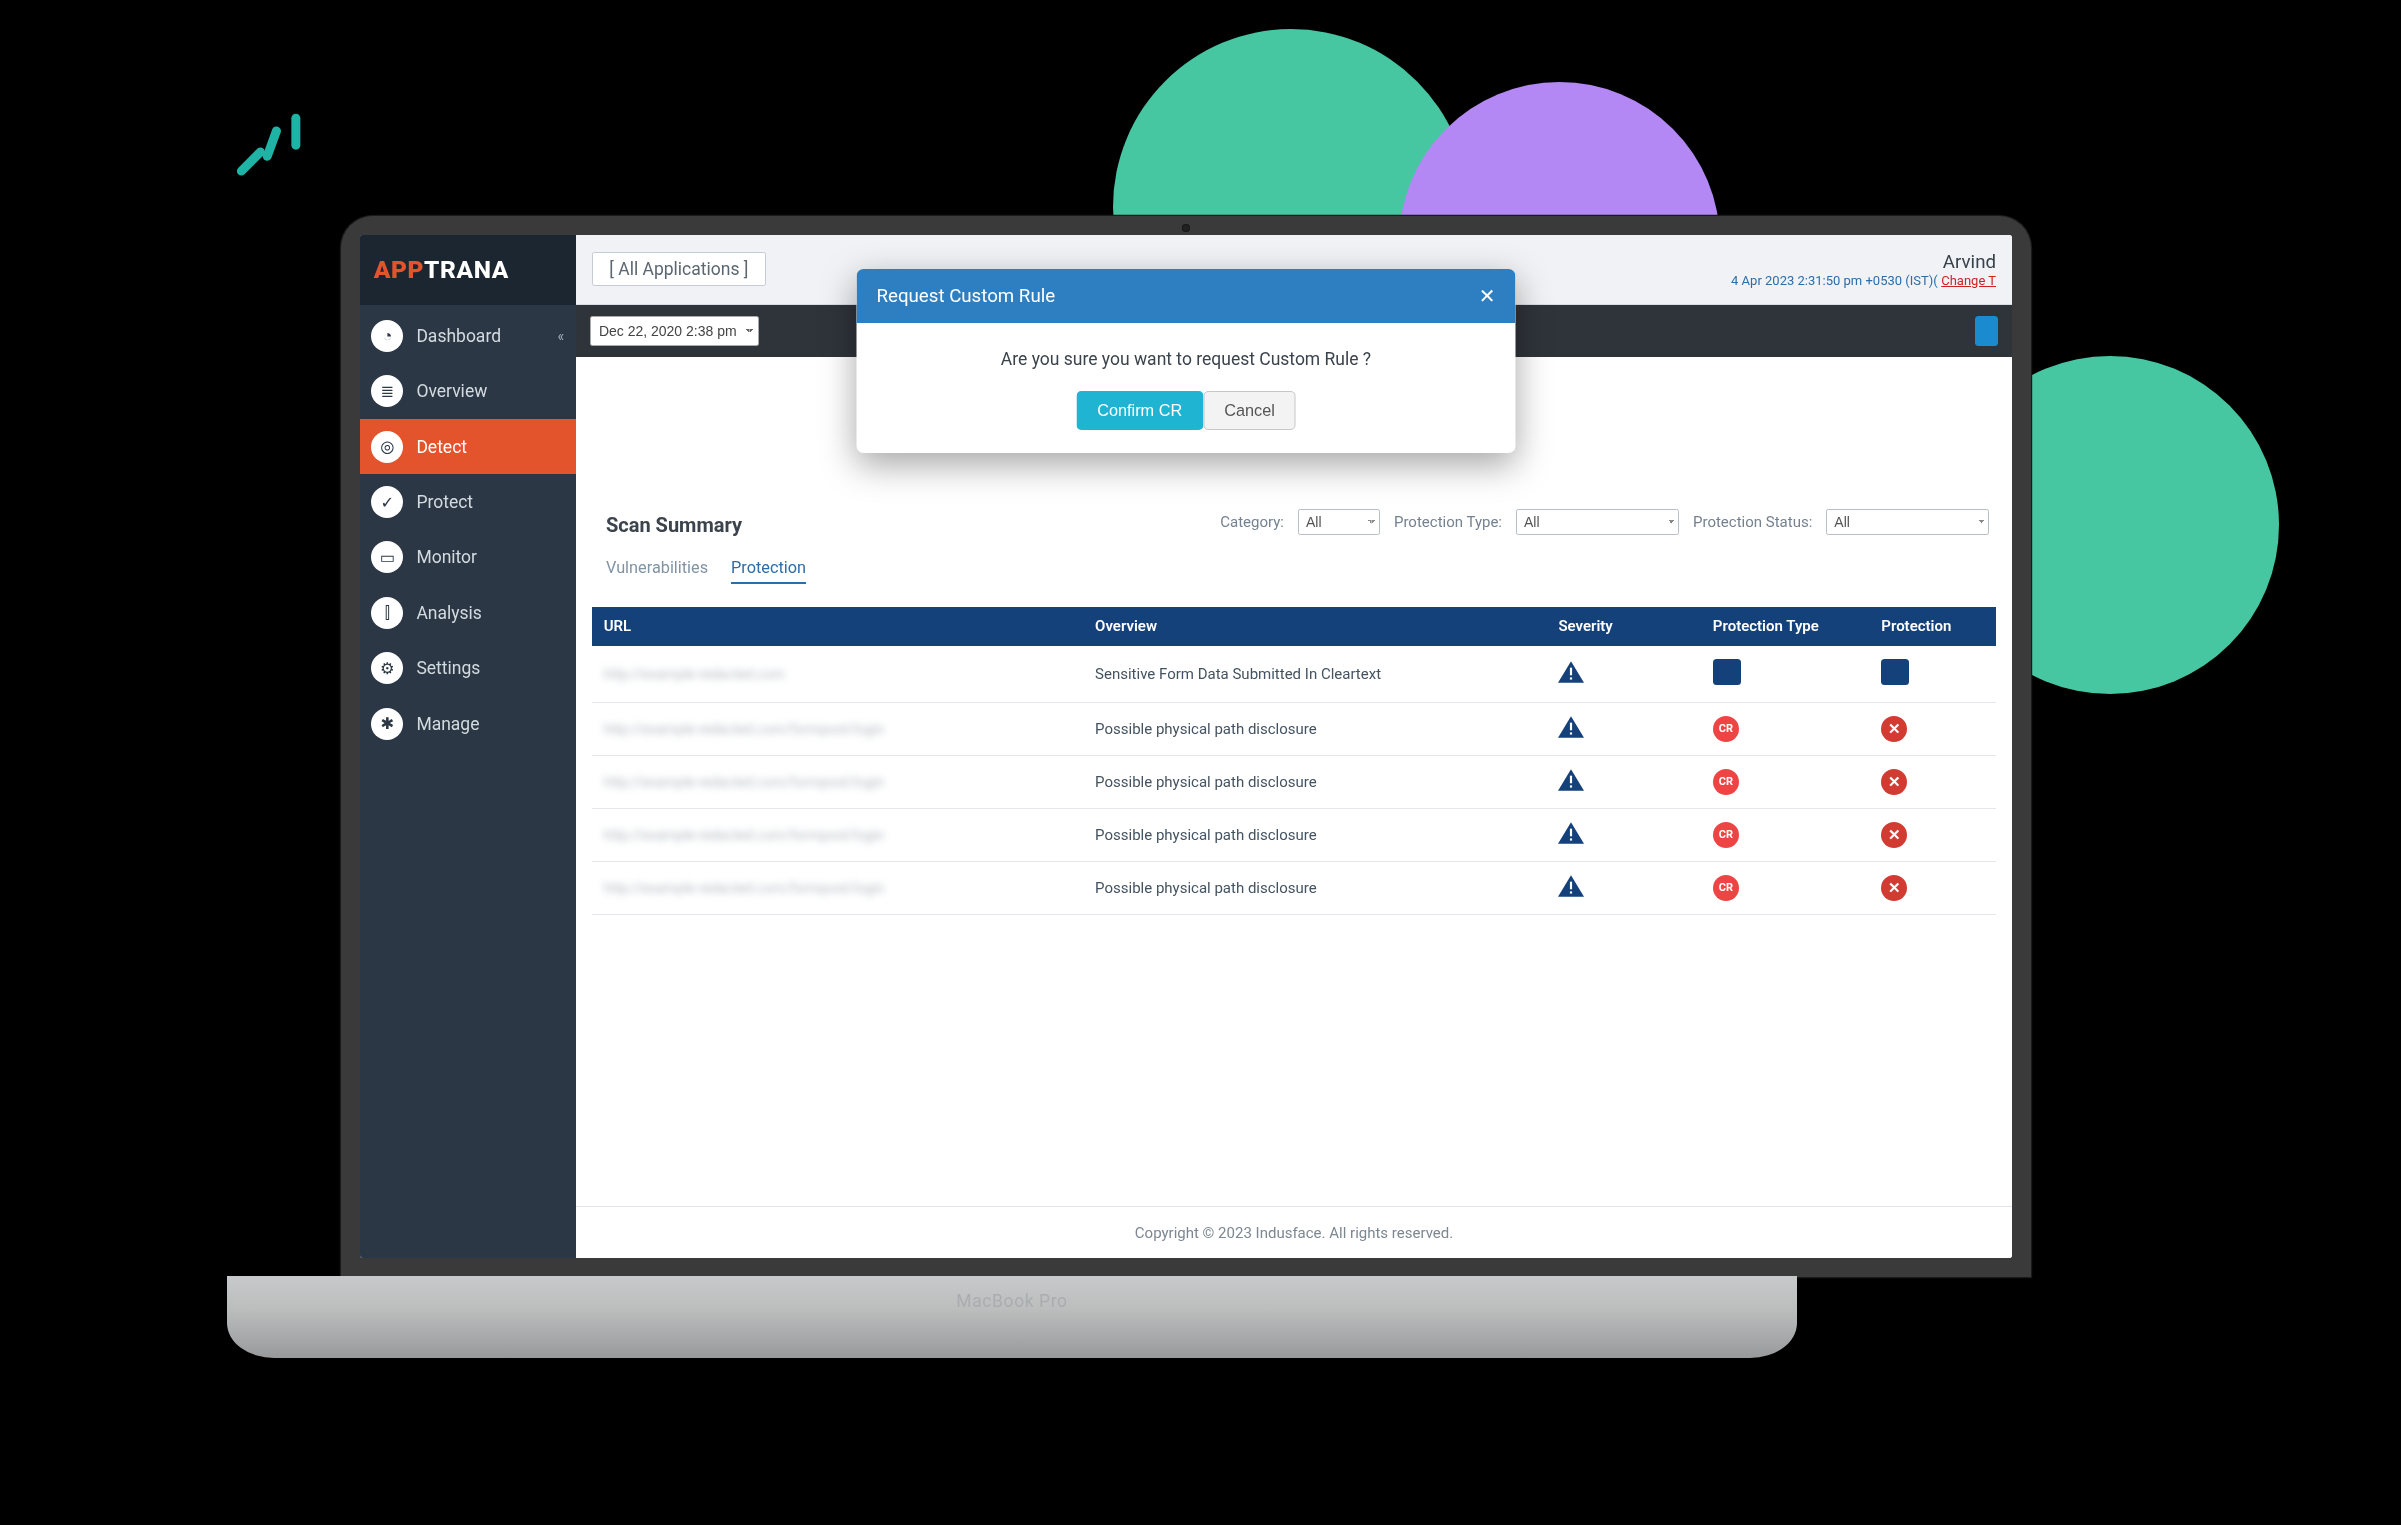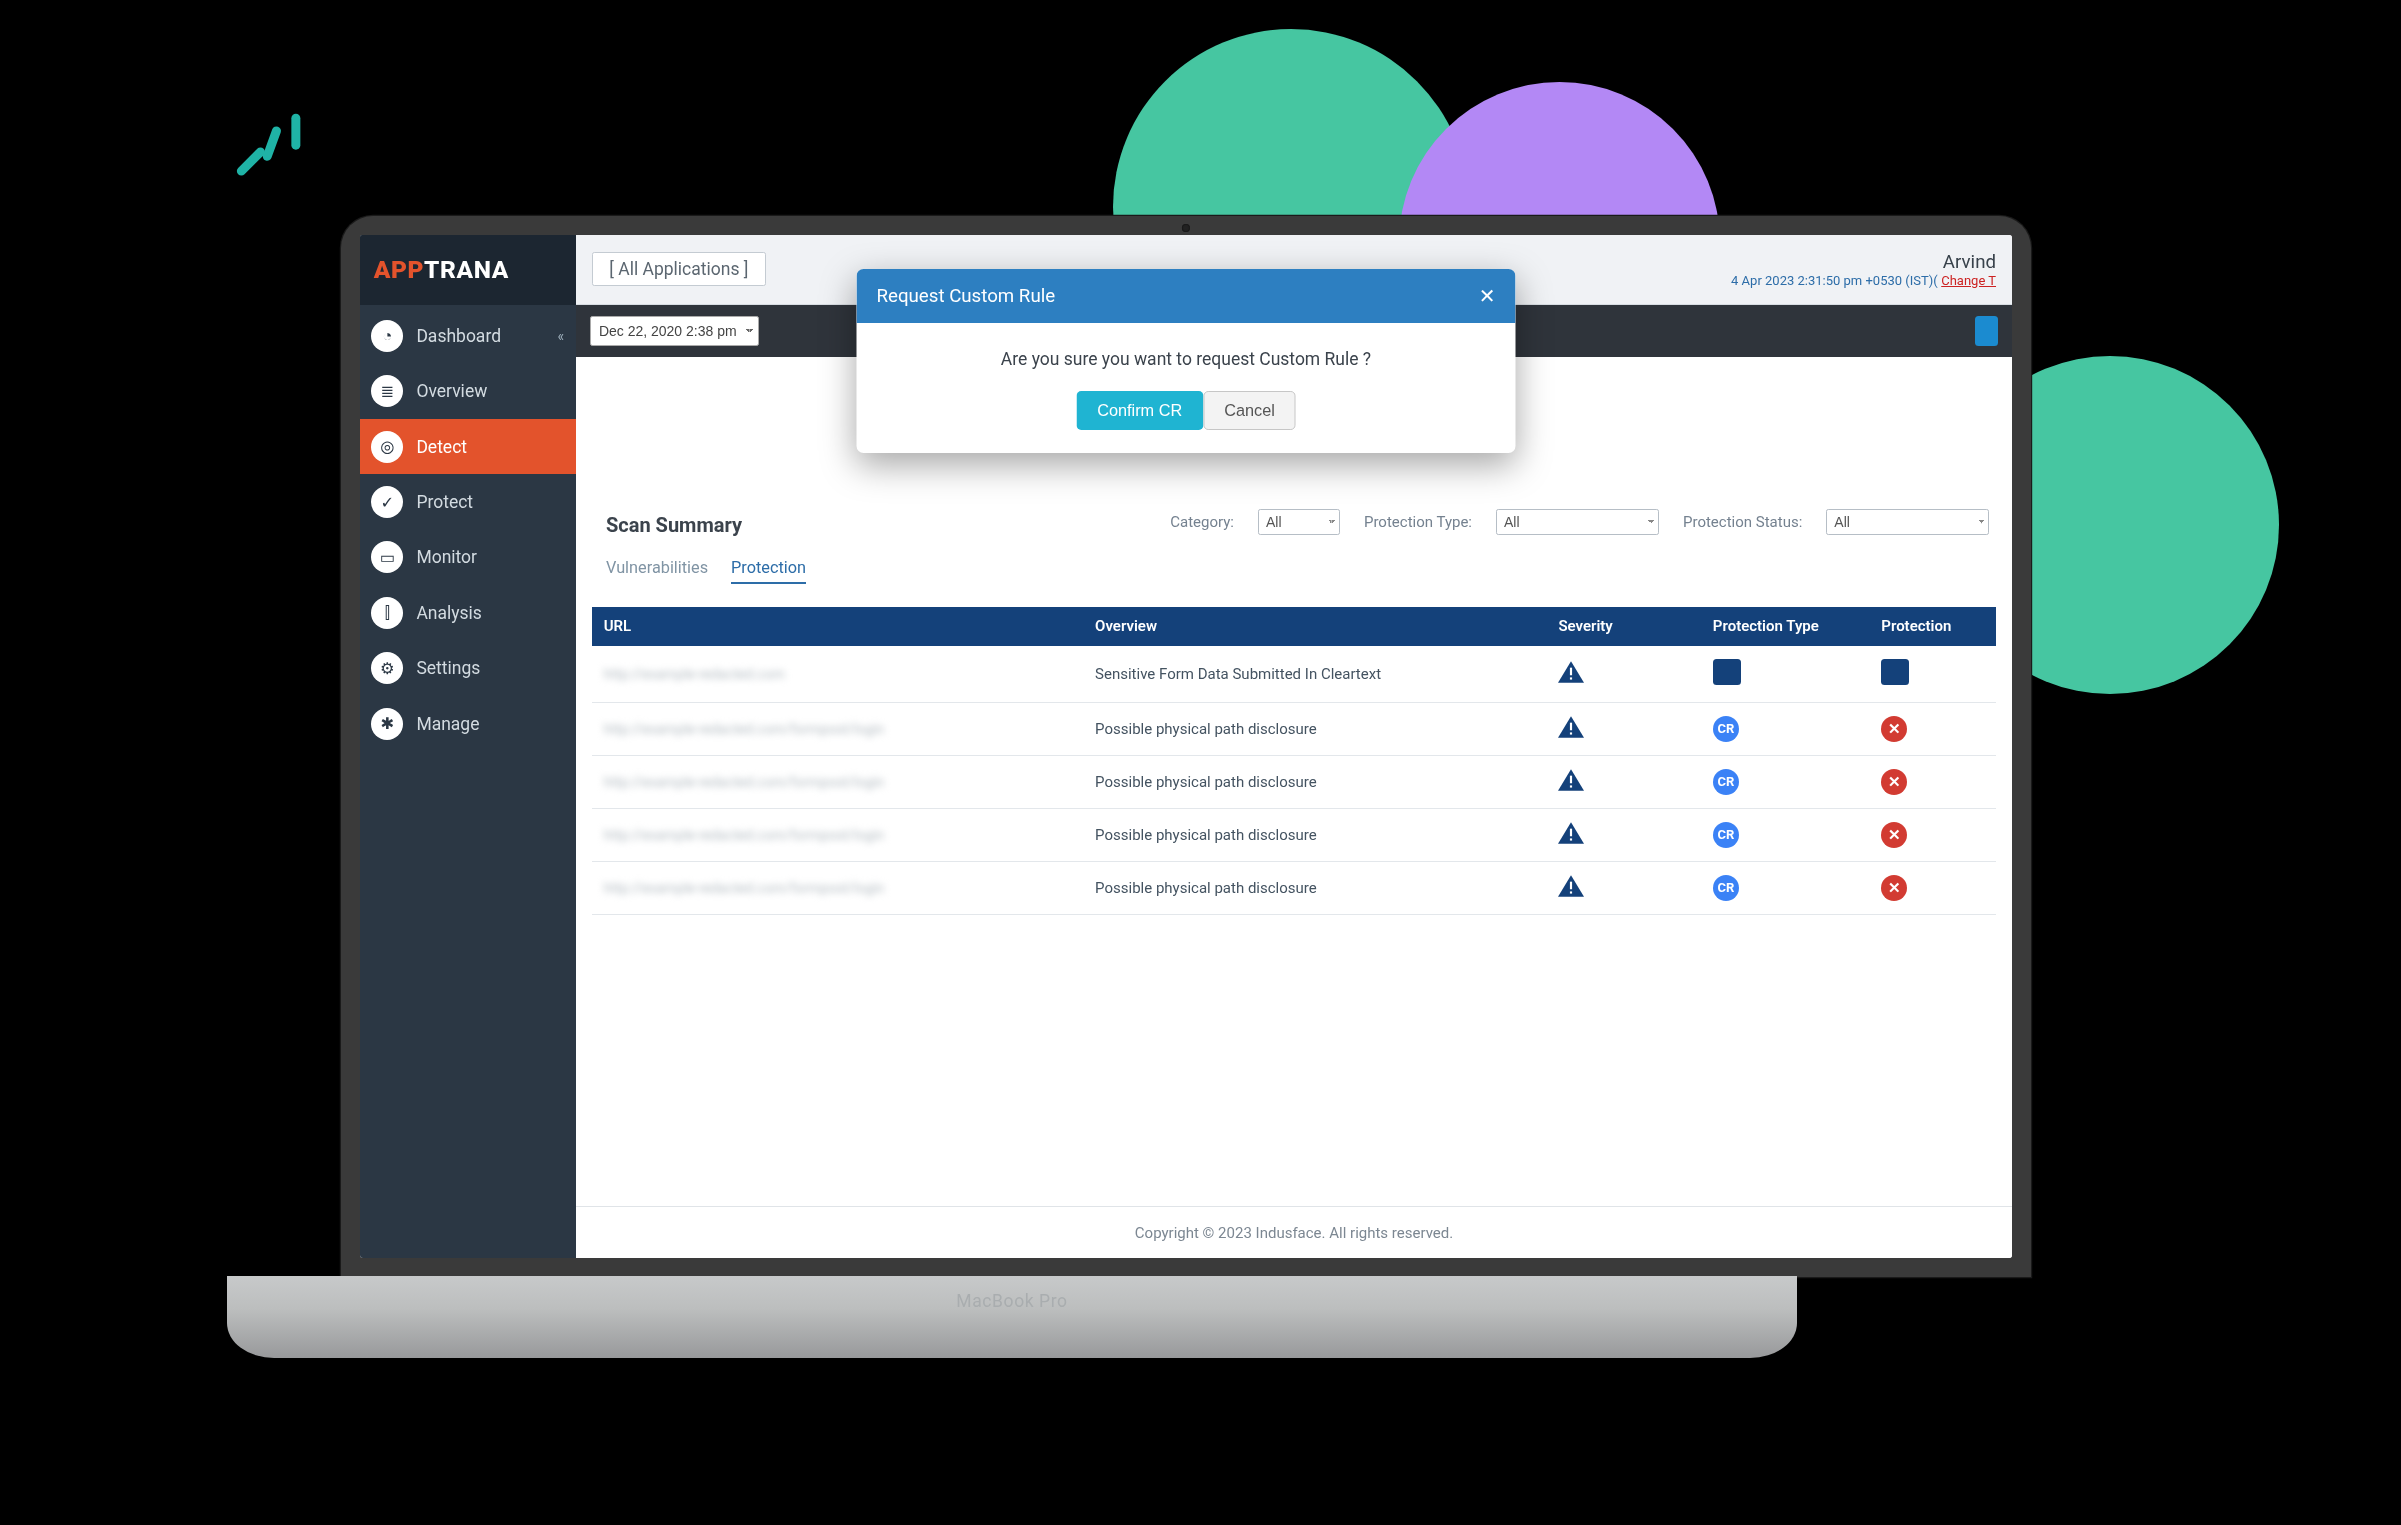--- a/index.html
+++ b/index.html
@@ -42,34 +42,34 @@
   .all-apps{display:inline-block;border:0.6px solid #c4cbd2;background:#fff;border-radius:2.3px;padding:5.8px 16.3px;color:#5b6670;font-size:17.5px}
   .top-right{margin-left:auto;text-align:right}
   .username{font-size:18.7px;color:#38424b}
   .ts{font-size:13px;color:#2d6da8}
   .ts a{color:#c22;text-decoration:underline;margin-left:3.5px}
   .toolbar{height:52px;background:#2f343b;display:flex;align-items:center;padding:0 14px;gap:10.5px}
   .dt-select{height:30px;background:#fff;border:0.6px solid #aaa;border-radius:2.3px;padding:0 21px 0 8.2px;font-size:14px;color:#444;appearance:none;background-image:linear-gradient(45deg,transparent 50%,#666 50%),linear-gradient(-45deg,transparent 50%,#666 50%);background-position:right 8.2px center,right 4.7px center;background-size:3.5px 3.5px;background-repeat:no-repeat}
   .pill-btn{margin-left:auto;width:23px;height:30px;background:#1b8bd0;border-radius:3.5px}
   .content{flex:1;background:#fff;overflow:auto;padding:16.3px 16.3px 0;position:relative}
   .section-title{font-size:20px;color:#3b434c;margin:140px 0 0 14px}
-  .filters{position:absolute;right:23px;top:152px;display:flex;gap:24px;align-items:center;font-size:15px;color:#758290}
+  .filters{position:absolute;right:23px;top:152px;display:flex;gap:14px;align-items:center;font-size:15px;color:#758290}
   .sel{height:26px;border:0.6px solid #b6bec6;border-radius:2.3px;background:#fff;font-size:14px;color:#555;padding:0 17.5px 0 7px;appearance:none;background-image:linear-gradient(45deg,transparent 50%,#888 50%),linear-gradient(-45deg,transparent 50%,#888 50%);background-position:right 7px center,right 3.5px center;background-size:3.5px 3.5px;background-repeat:no-repeat}
   .sel.sm{width:82px}.sel.md{width:163px}
   .tabs{display:flex;gap:23px;margin:21px 0 5.8px 14px;font-size:16.3px}
   .tab{color:#8094a4;padding-bottom:4.7px;cursor:pointer}
   .tab.active{color:#2d6da8;border-bottom:2.3px solid #2d6da8}
 
   table{width:100%;border-collapse:collapse;margin-top:23px;font-size:15px}
   thead th{background:#14417a;color:#fff;font-weight:600;text-align:left;padding:10.5px 11.7px}
   tbody td{padding:13px 11.7px;border-bottom:0.6px solid #e3e7eb;color:#445361;vertical-align:middle}
   .blurred{filter:blur(3.5px);color:#b5bdc3;font-size:14px;display:inline-block}
   .sev-icon{width:26px;height:22px;display:inline-block}
   .sev-icon svg{width:26px;height:22px}
-  .cr-badge{display:inline-flex;align-items:center;justify-content:center;width:26px;height:26px;border-radius:50%;background:#3b82f6;color:#fff;font-size:13px;font-weight:700}
+  .cr-badge{display:inline-flex;align-items:center;justify-content:center;width:26px;height:26px;border-radius:50%;background:#ef4444;color:#fff;font-size:11px;font-weight:700}
   .code-badge{display:inline-flex;align-items:center;justify-content:center;width:28px;height:26px;border-radius:3.5px;background:#14417a;color:#fff;font-size:11.7px}
   .x-badge{display:inline-flex;align-items:center;justify-content:center;width:26px;height:26px;border-radius:50%;background:#d23b32;color:#fff;font-size:15px;font-weight:700}
 
   .footer{height:52px;background:#fff;border-top:0.6px solid #e0e4e8;display:flex;align-items:center;justify-content:center;font-size:15px;color:#7c8792}
 
   
   .modal{position:absolute;left:50%;top:34px;transform:translateX(-50%);width:659px;background:#fff;border-radius:7px;overflow:hidden;box-shadow:0 11.7px 35px rgba(0,0,0,.35);z-index:50}
   .modal-head{background:#2d7fc1;color:#fff;padding:15px 20px;font-size:18.7px;display:flex;align-items:center}
   .modal-close{margin-left:auto;font-size:20px;cursor:pointer}
   .modal-body{padding:26px 23px 17.5px;font-size:17.5px;color:#3b434c;text-align:center}

